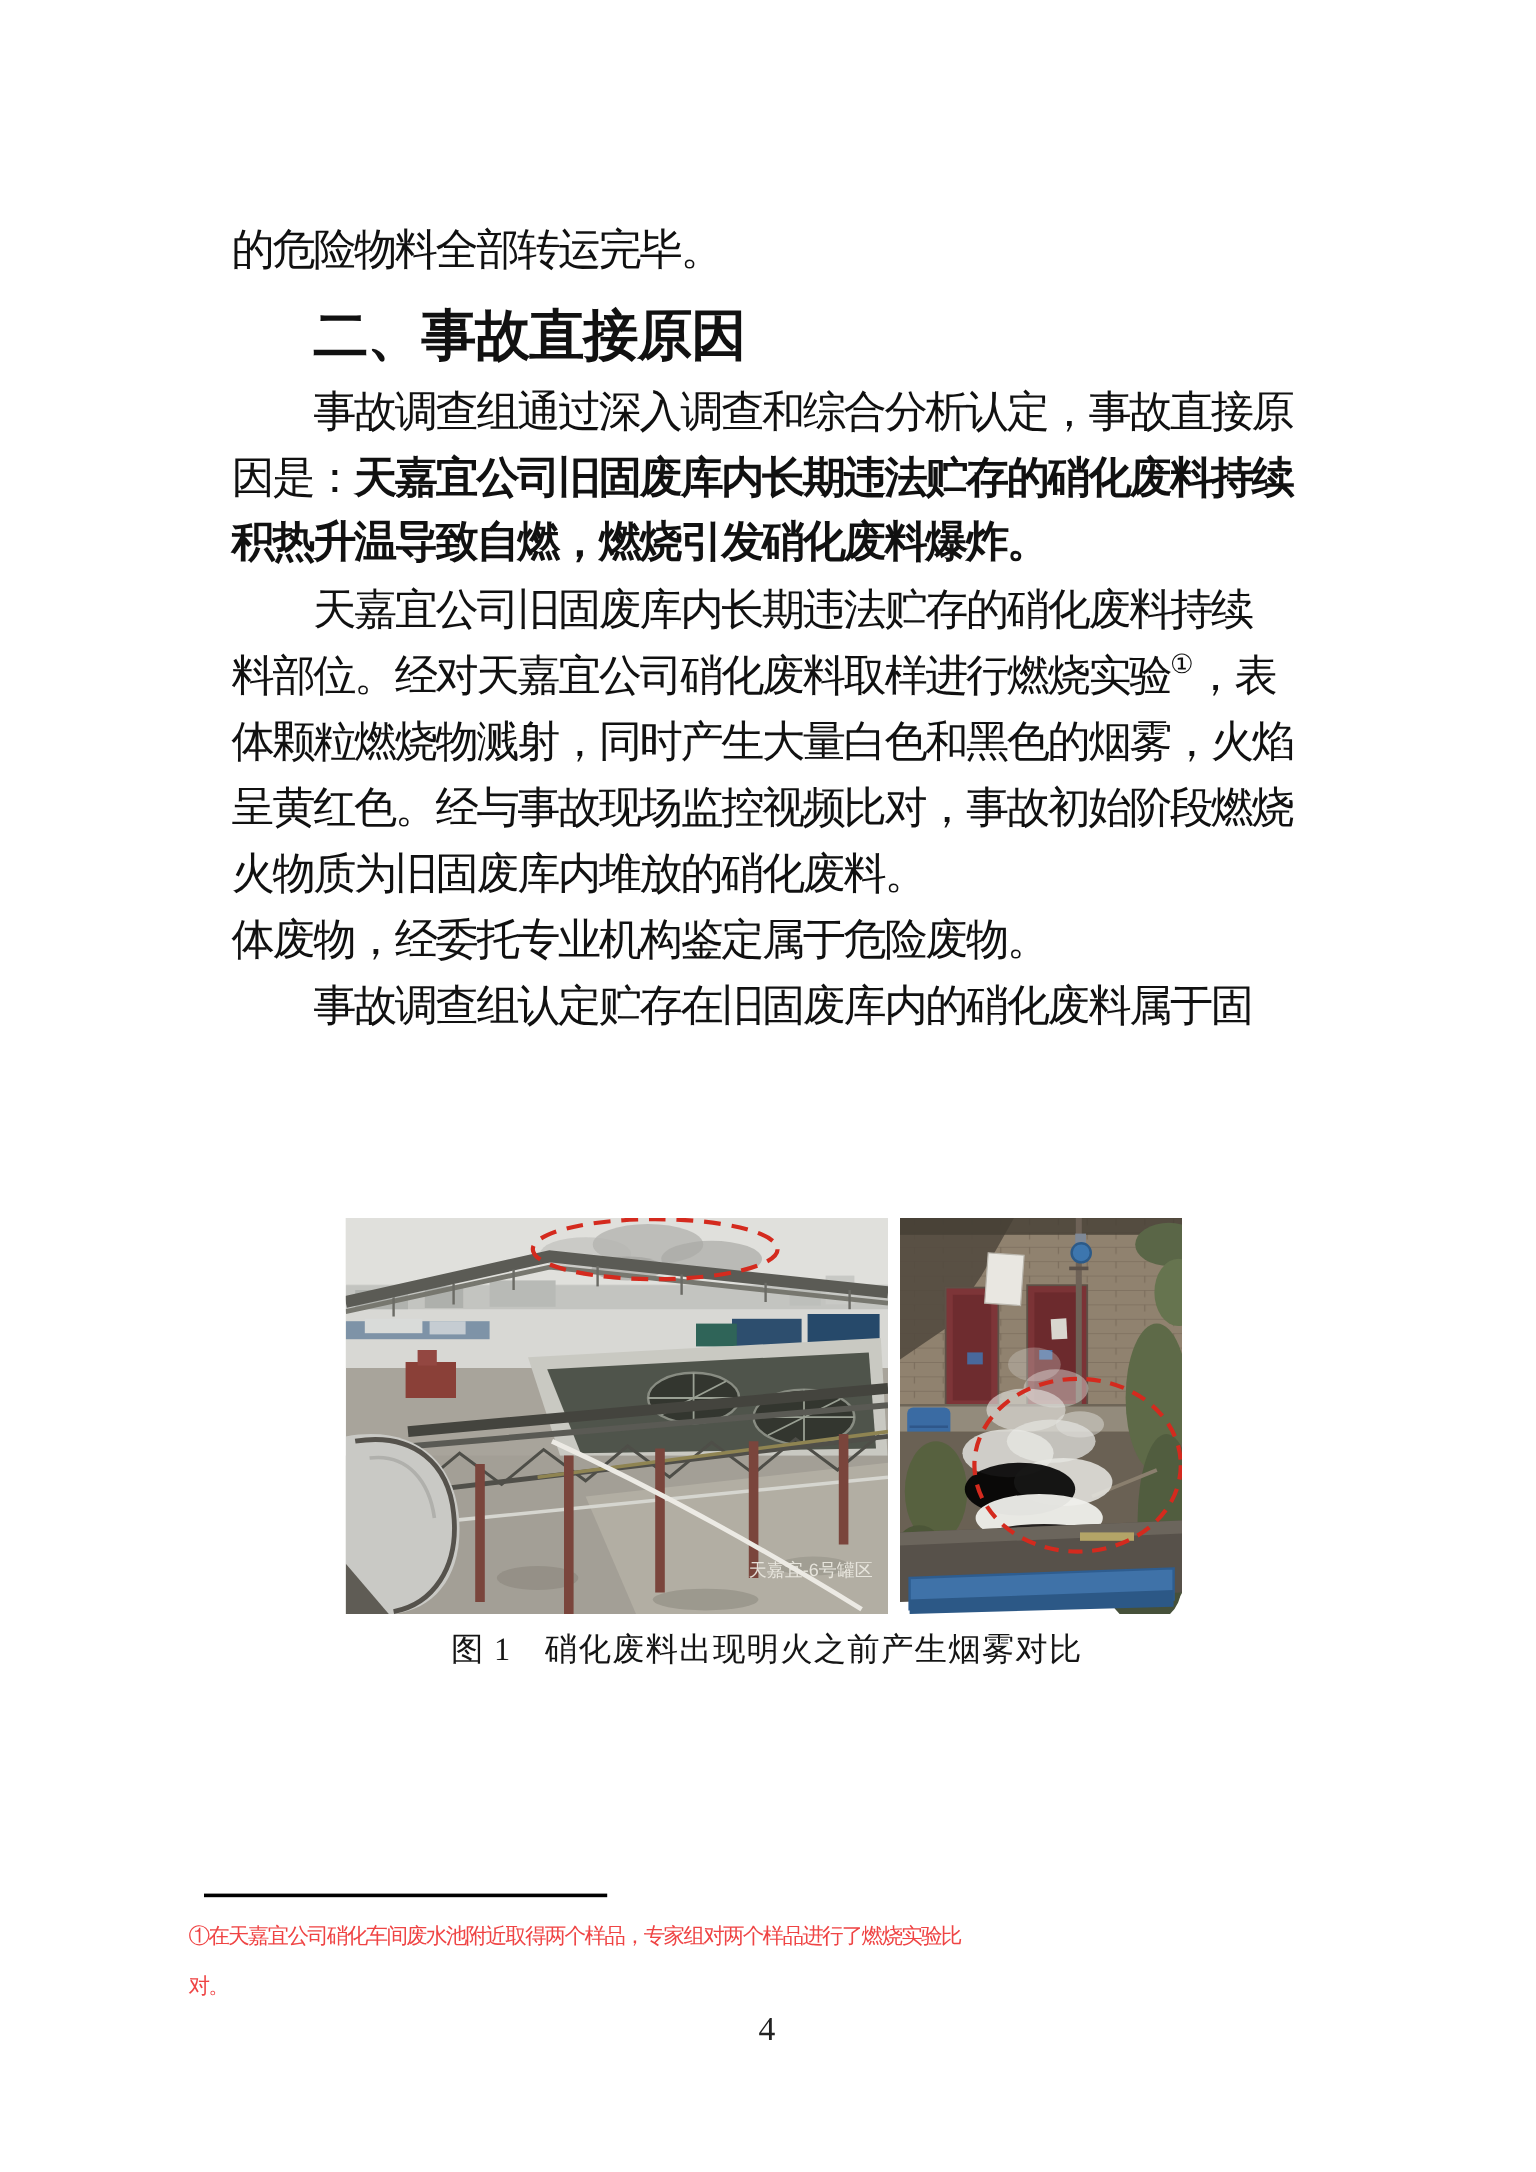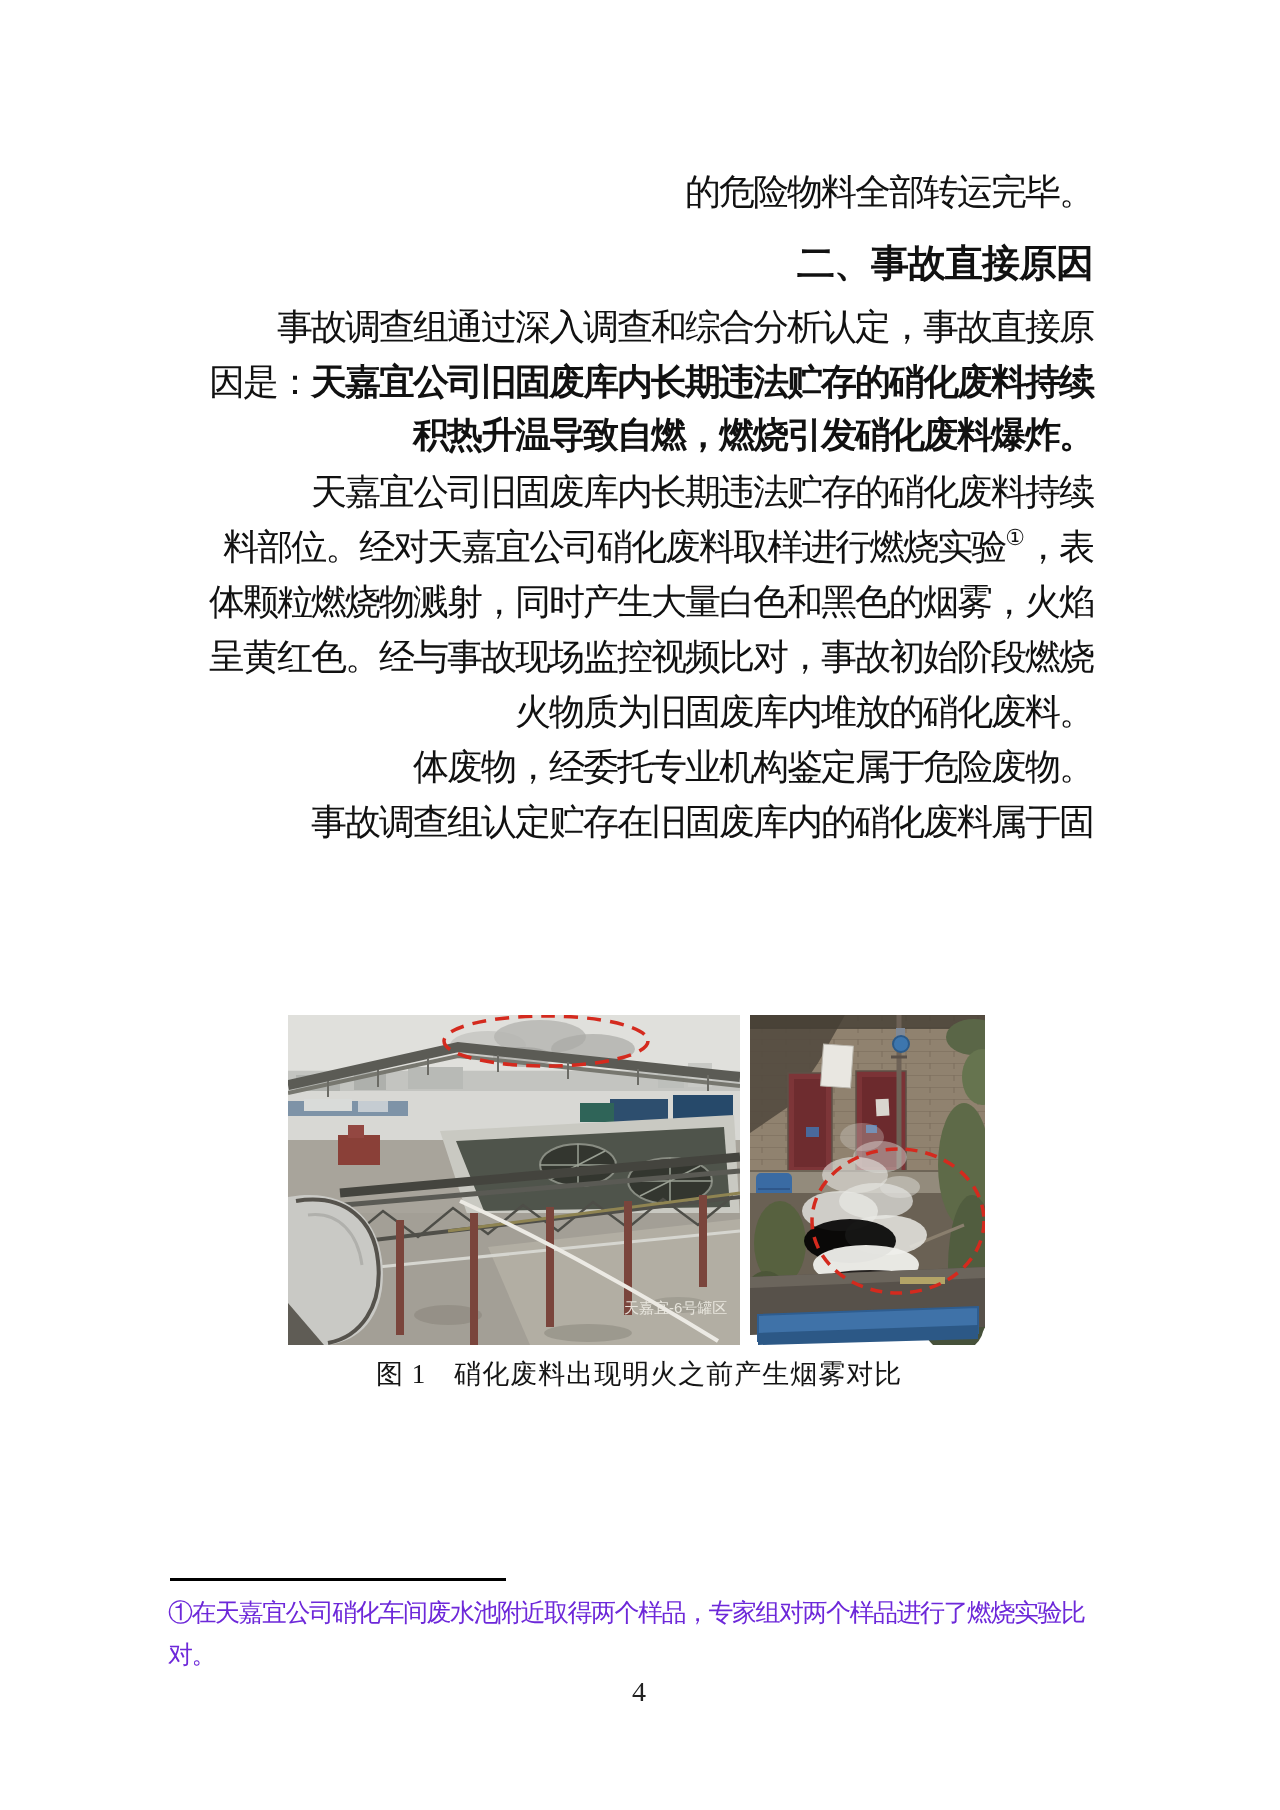--- a/index.html
+++ b/index.html
@@ -8,40 +8,39 @@
     width:1280px;
     height:1810px;
     background:#ffffff;
     overflow:hidden;
     font-family:"Liberation Serif","DejaVu Serif",serif;
     color:#111;
   }
   .body-text{
     position:absolute;
     left:193px;
-    top:165px;
+    top:181px;
     width:900px;
-    text-align:right;
   }
   .bline{
     height:55px;
     line-height:55px;
     font-size:36px;
     letter-spacing:-2px;
     white-space:nowrap;
   }
   .ind{text-indent:68px;}
   .hei{
     font-weight:700;
     font-family:Liberation Mono, monospace;
   }
   .heading{
-    font-size:38px;
+    font-size:46px;
     font-weight:700;
-    font-family:Liberation Serif, serif;
+    font-family:Liberation Sans, sans-serif;
     text-indent:68px;
     height:58px;
     line-height:58px;
     margin-top:14px;
     margin-bottom:8px;
     letter-spacing:-1px;
   }
   sup.fnref{
     font-size:22px;
     letter-spacing:0;
@@ -68,27 +67,27 @@
   }
   .footnote-sep{
     position:absolute;
     left:170px;
     top:1578px;
     width:336px;
     border-top:3px solid #000;
   }
   .footnote{
     position:absolute;
-    left:168px;
+    left:157px;
     top:1592px;
     width:940px;
-    font-size:25px;
+    font-size:18px;
     letter-spacing:-1.5px;
     line-height:42px;
-    color:#6d28d9;
+    color:#ef4444;
   }
   .footnote div{white-space:nowrap;}
   .page-number{
     position:absolute;
     left:193px;
     top:1676px;
     width:892px;
     text-align:center;
     font-size:28px;
     color:#222;

